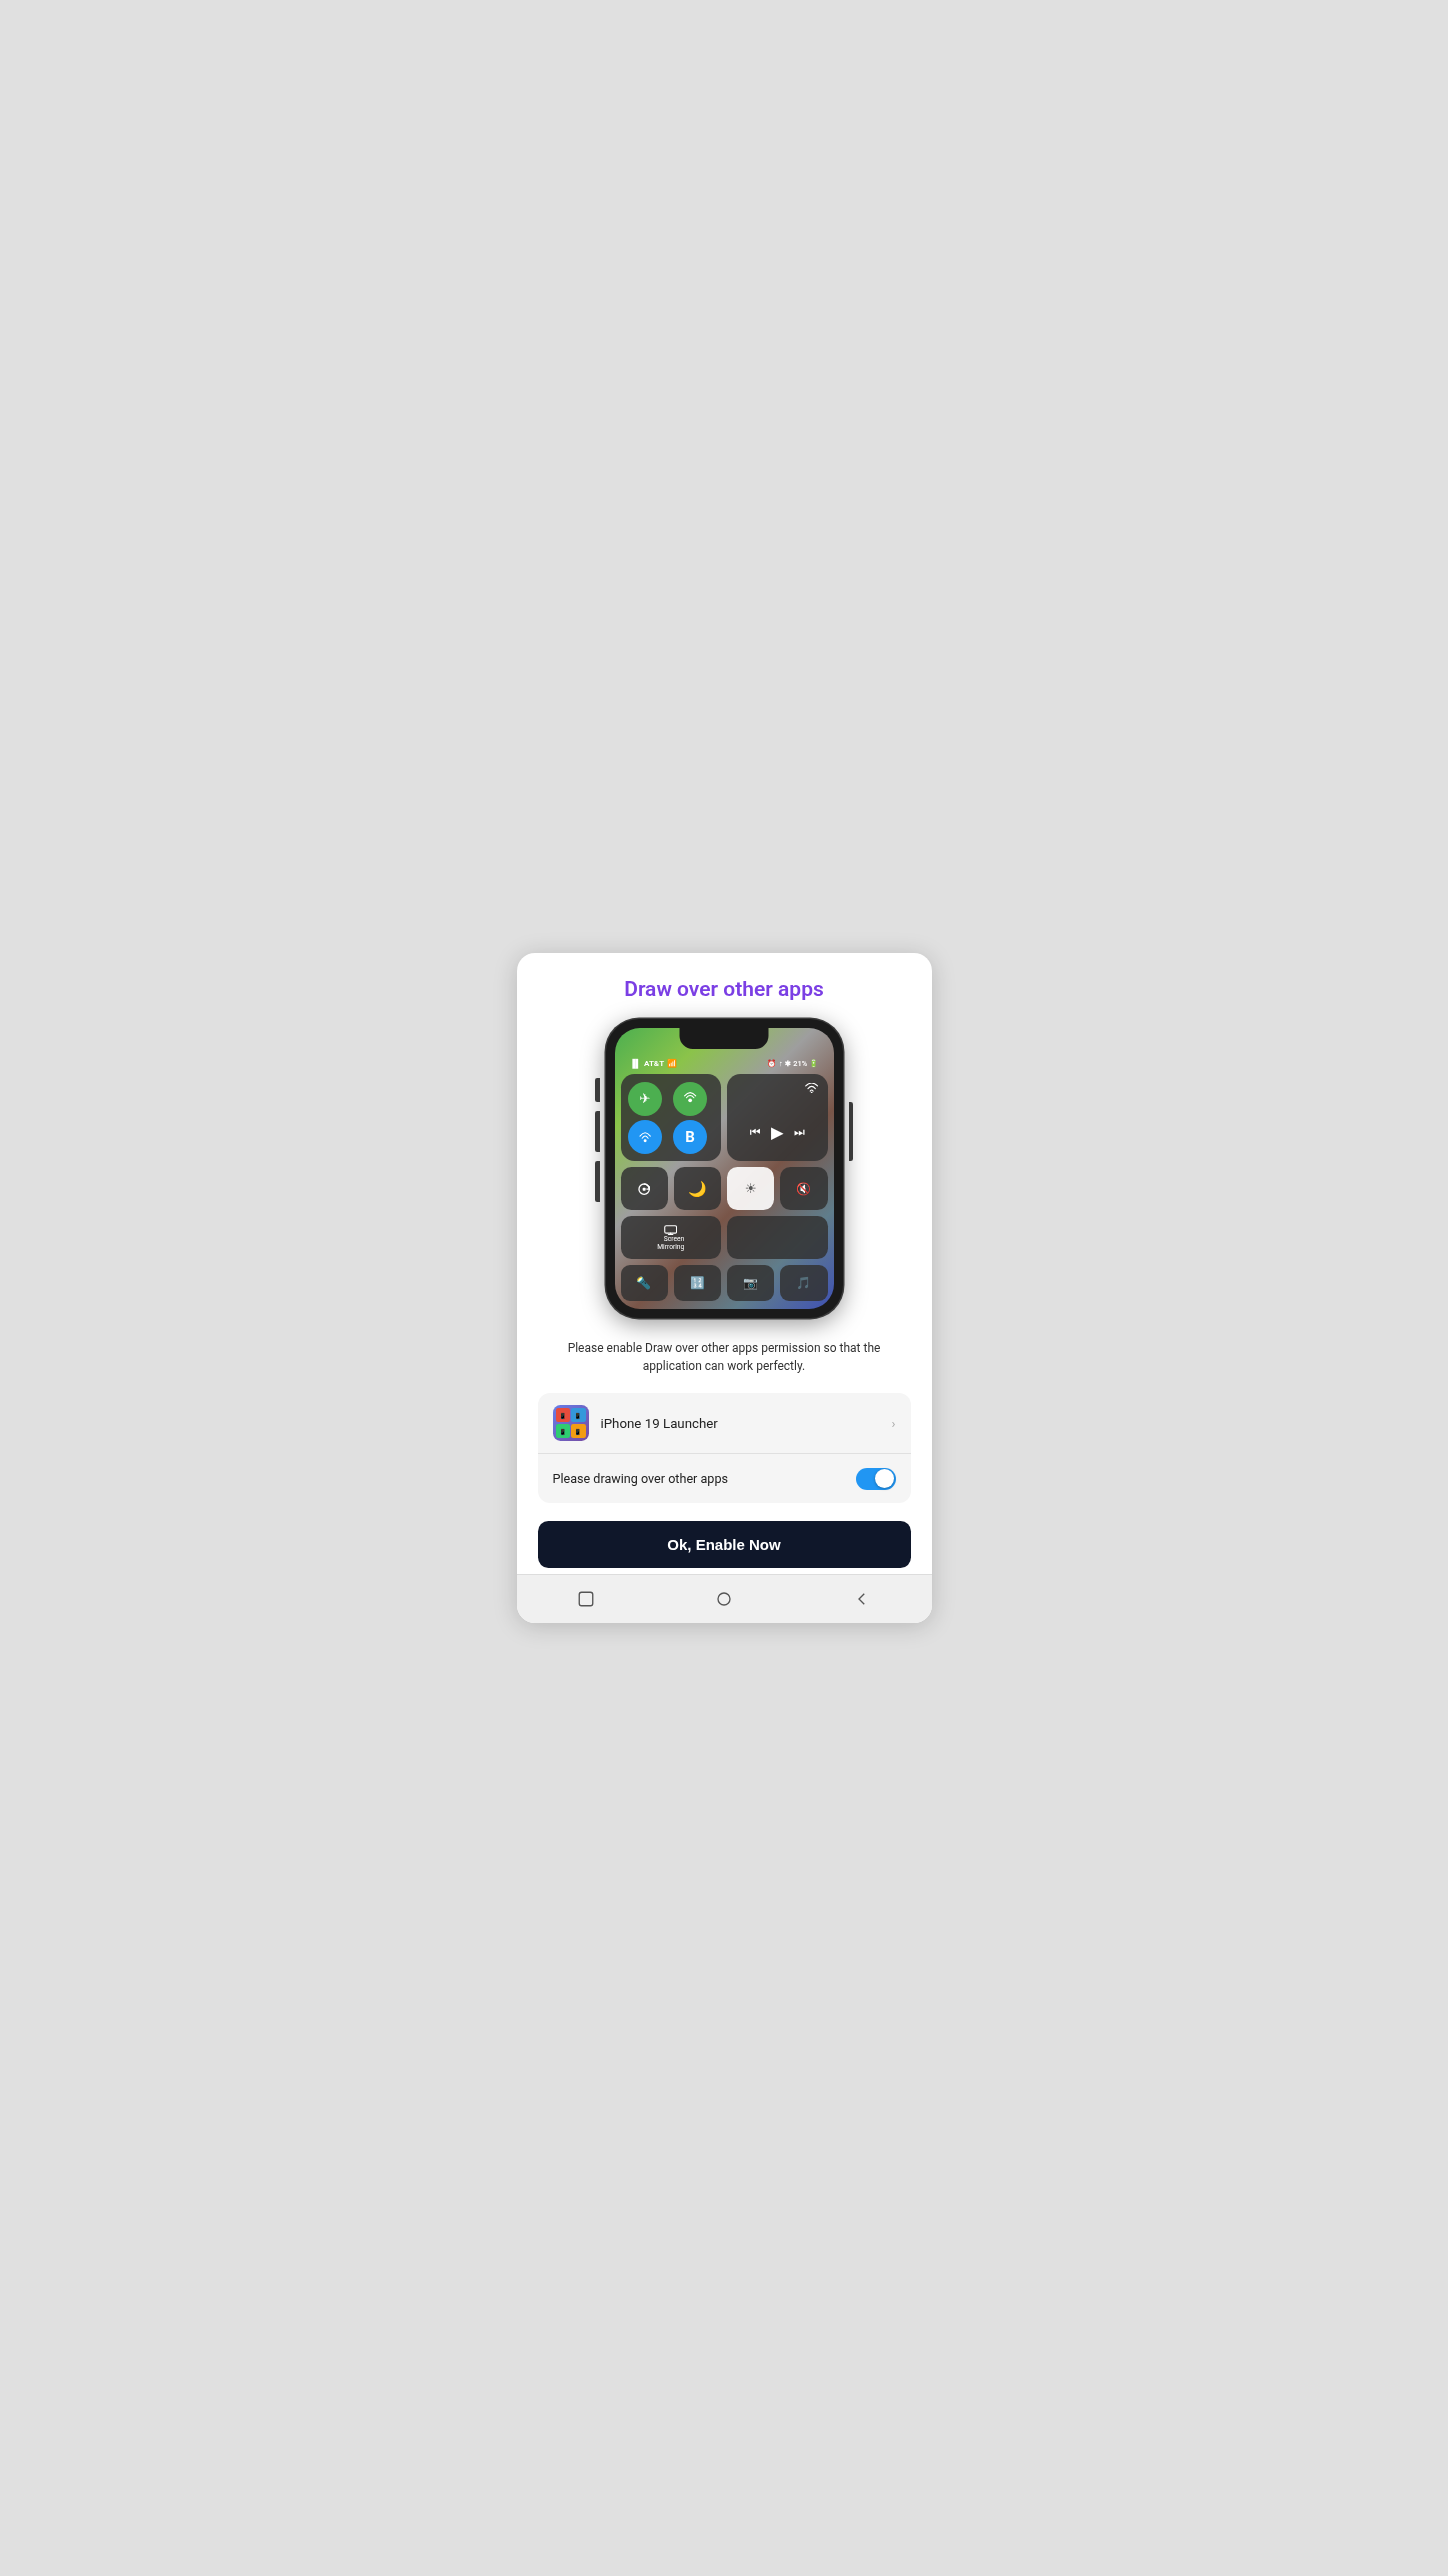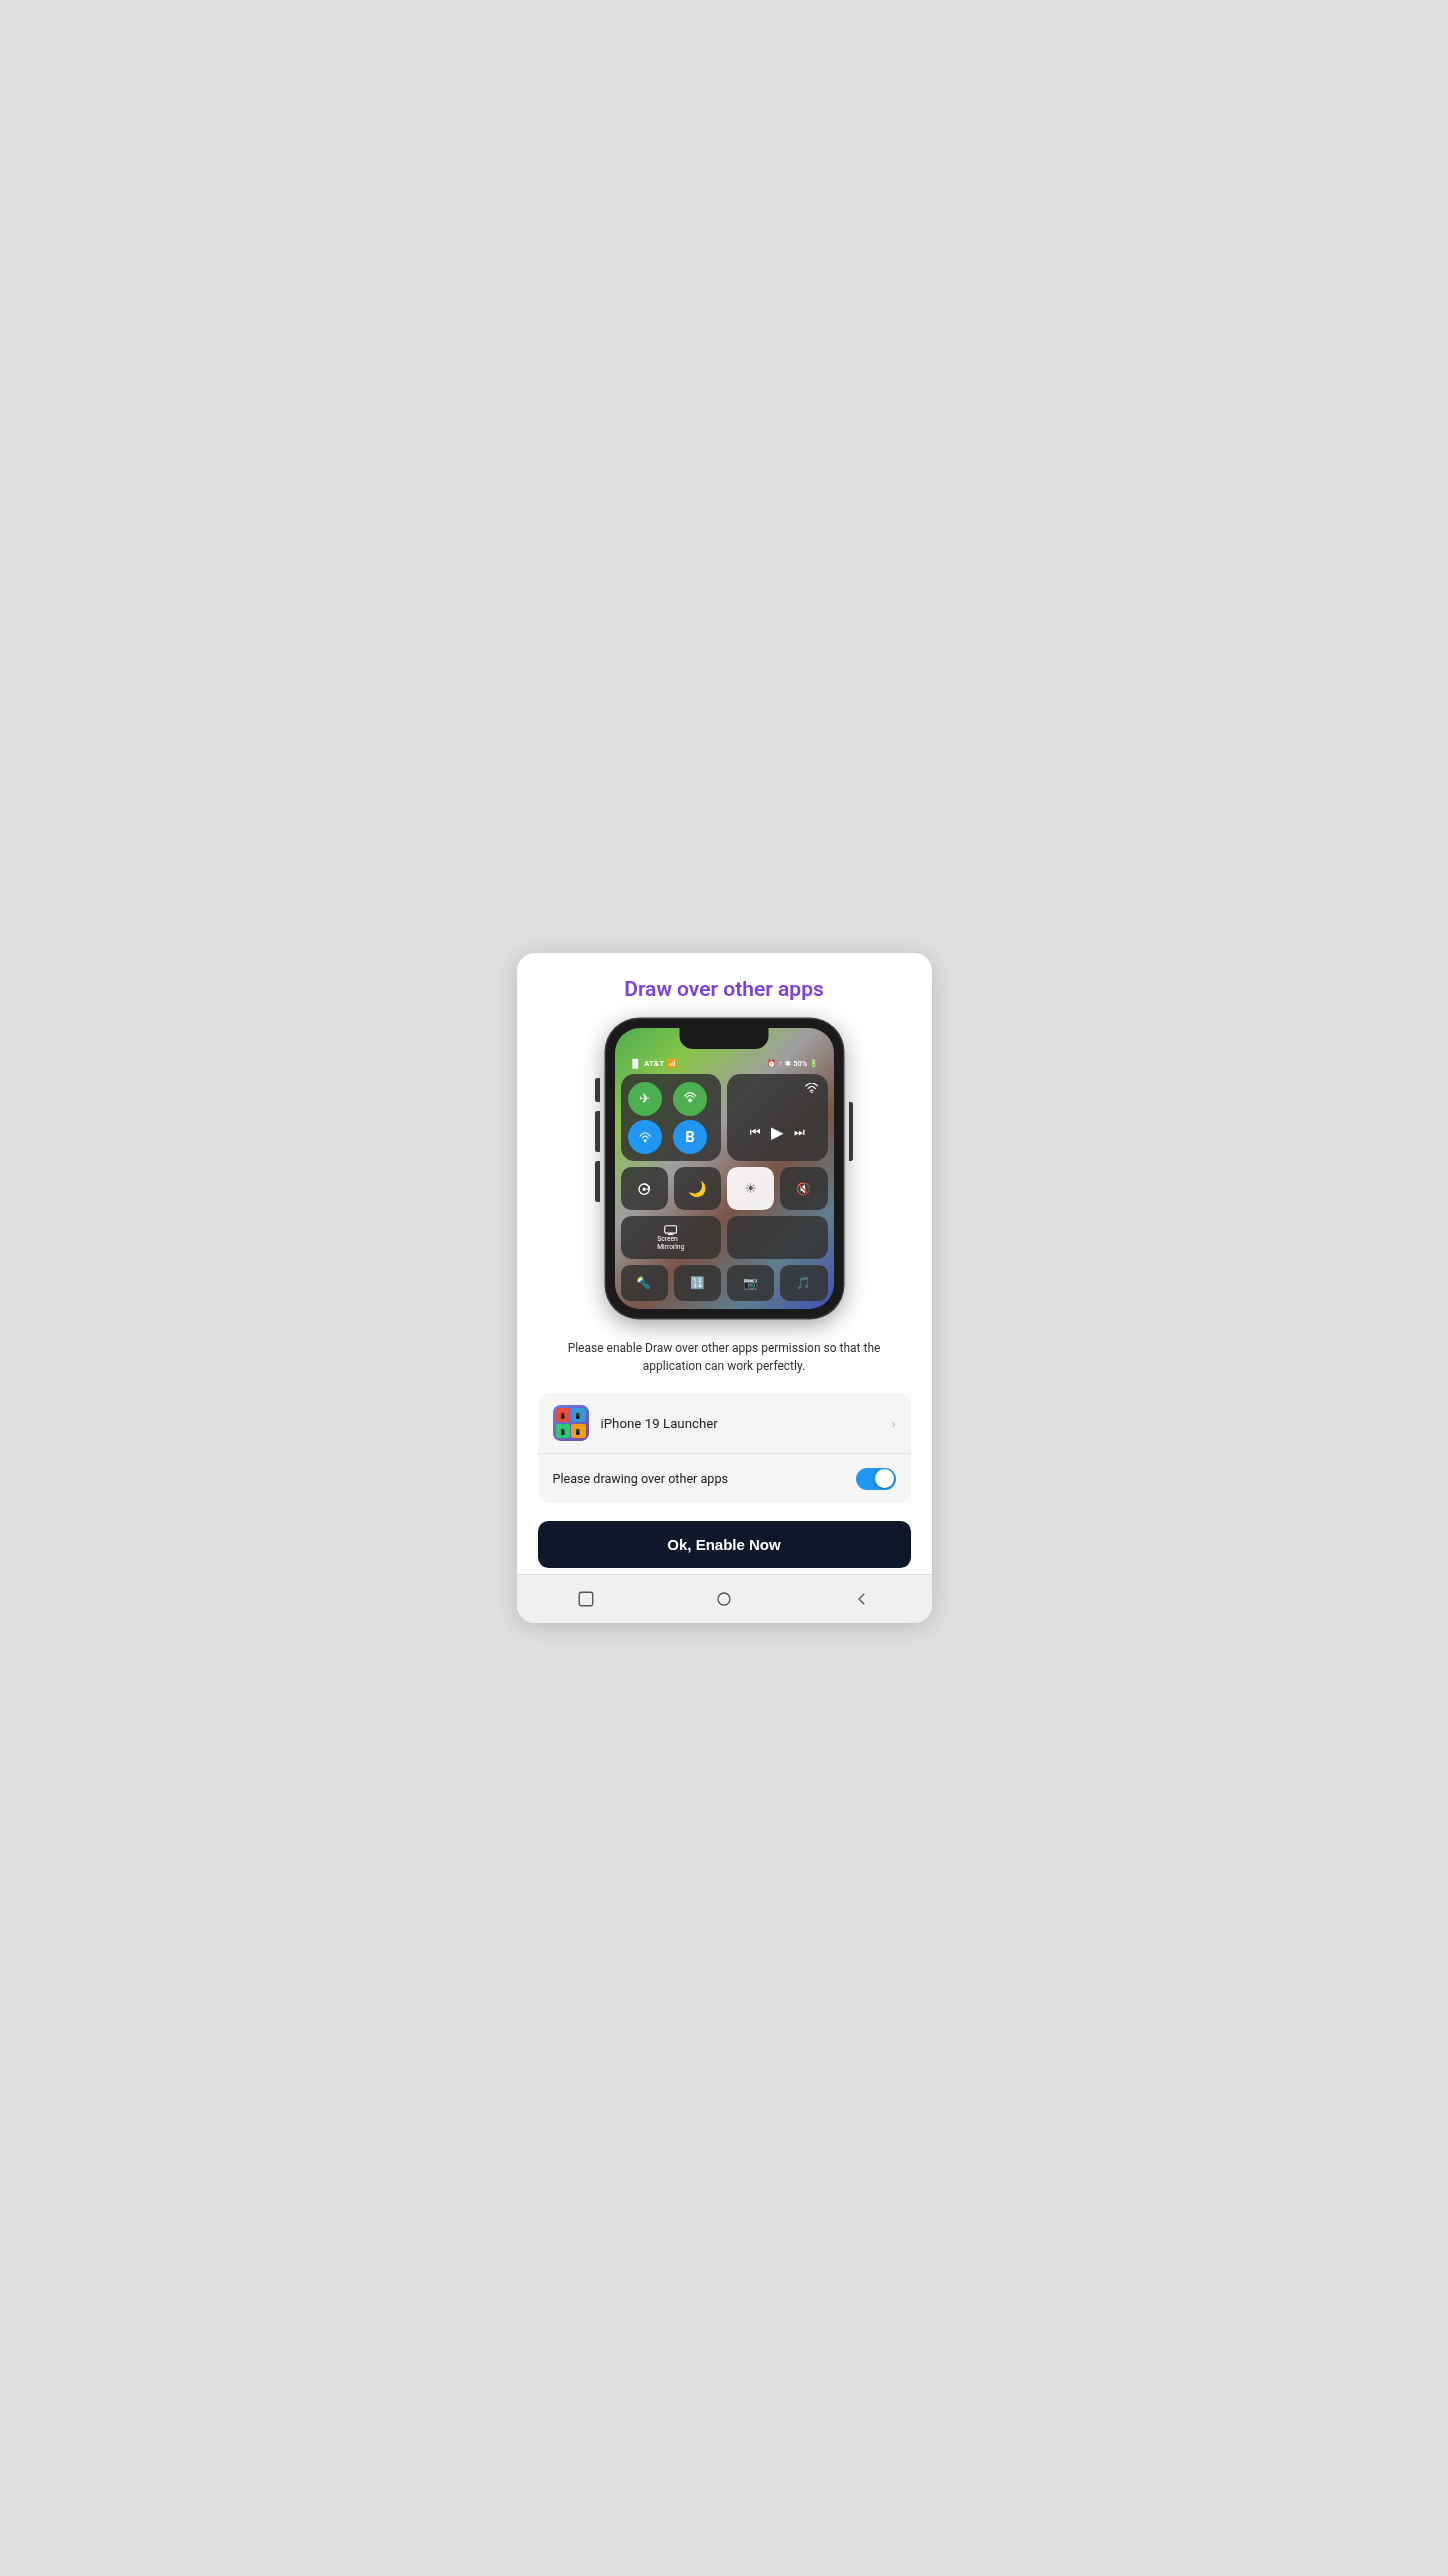--- a/index.html
+++ b/index.html
@@ -333,21 +333,21 @@
           <div class="status-bar">
             <div class="status-left">
               <span>▐▌</span>
               <span>AT&amp;T</span>
               <span>📶</span>
             </div>
             <div class="status-right">
               <span>⏰</span>
               <span>↑</span>
               <span>✱</span>
-              <span>50%</span>
+              <span>21%</span>
               <span>🔋</span>
             </div>
           </div>
 
           <div class="cc-grid-top">
 
             <div class="cc-card">
               <div class="cc-conn-grid">
                 <div class="cc-btn green">✈</div>
                 <div class="cc-btn green">
@@ -399,21 +399,21 @@
             <div class="cc-small" style="font-size:12px;">🔇</div>
           </div>
 
           <div style="display:grid;grid-template-columns:1fr 1fr;gap:6px;margin-bottom:6px;">
             <div class="cc-small" style="font-size:7.4px;flex-direction:column;gap:1.5px;">
               <svg width="13.3" height="10.4" viewBox="0 0 18 14" fill="none">
                 <rect x="1" y="1" width="16" height="10" rx="2" stroke="white" stroke-width="1.5"></rect>
                 <path d="M6 13 H12" stroke="white" stroke-width="1.5" stroke-linecap="round"></path>
                 <path d="M9 11 V13" stroke="white" stroke-width="1.5" stroke-linecap="round"></path>
               </svg>
-              <span style="font-size:6.7px;color:white;line-height:1.1;text-align:left;">Screen<br>Mirroring</span>
+              <span style="font-size:6.7px;color:white;line-height:1.1;text-align:right;">Screen<br>Mirroring</span>
             </div>
             <div style="background:rgba(50,50,50,0.85);border-radius:10.4px;height:43px;"></div>
           </div>
 
           <div class="cc-bottom-row">
             <div class="cc-bottom-btn" style="font-size:12px;">🔦</div>
             <div class="cc-bottom-btn" style="font-size:12px;">🔢</div>
             <div class="cc-bottom-btn" style="font-size:12px;">📷</div>
             <div class="cc-bottom-btn" style="font-size:12px;">🎵</div>
           </div>

